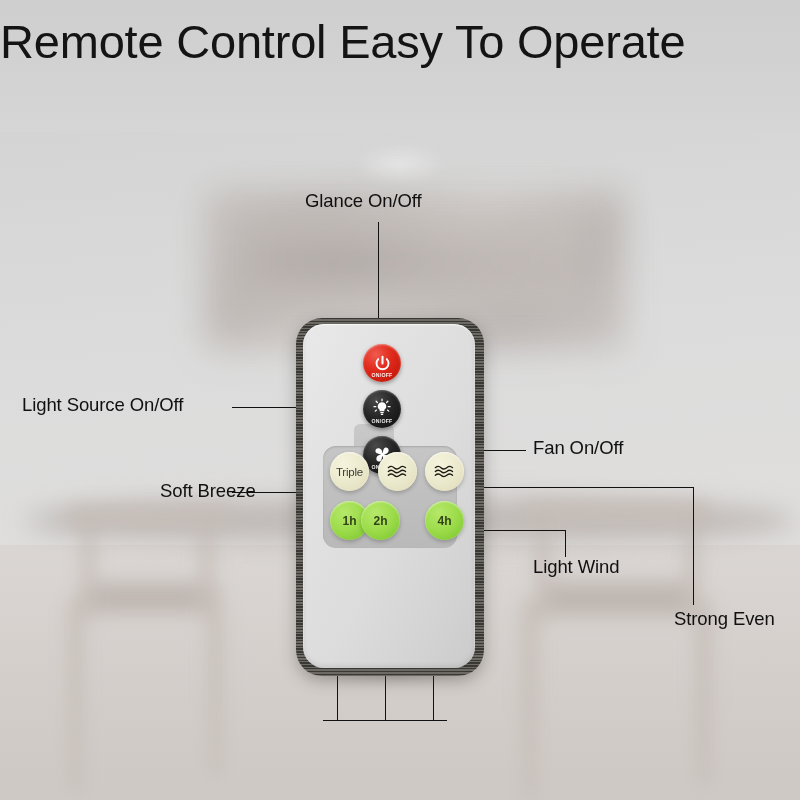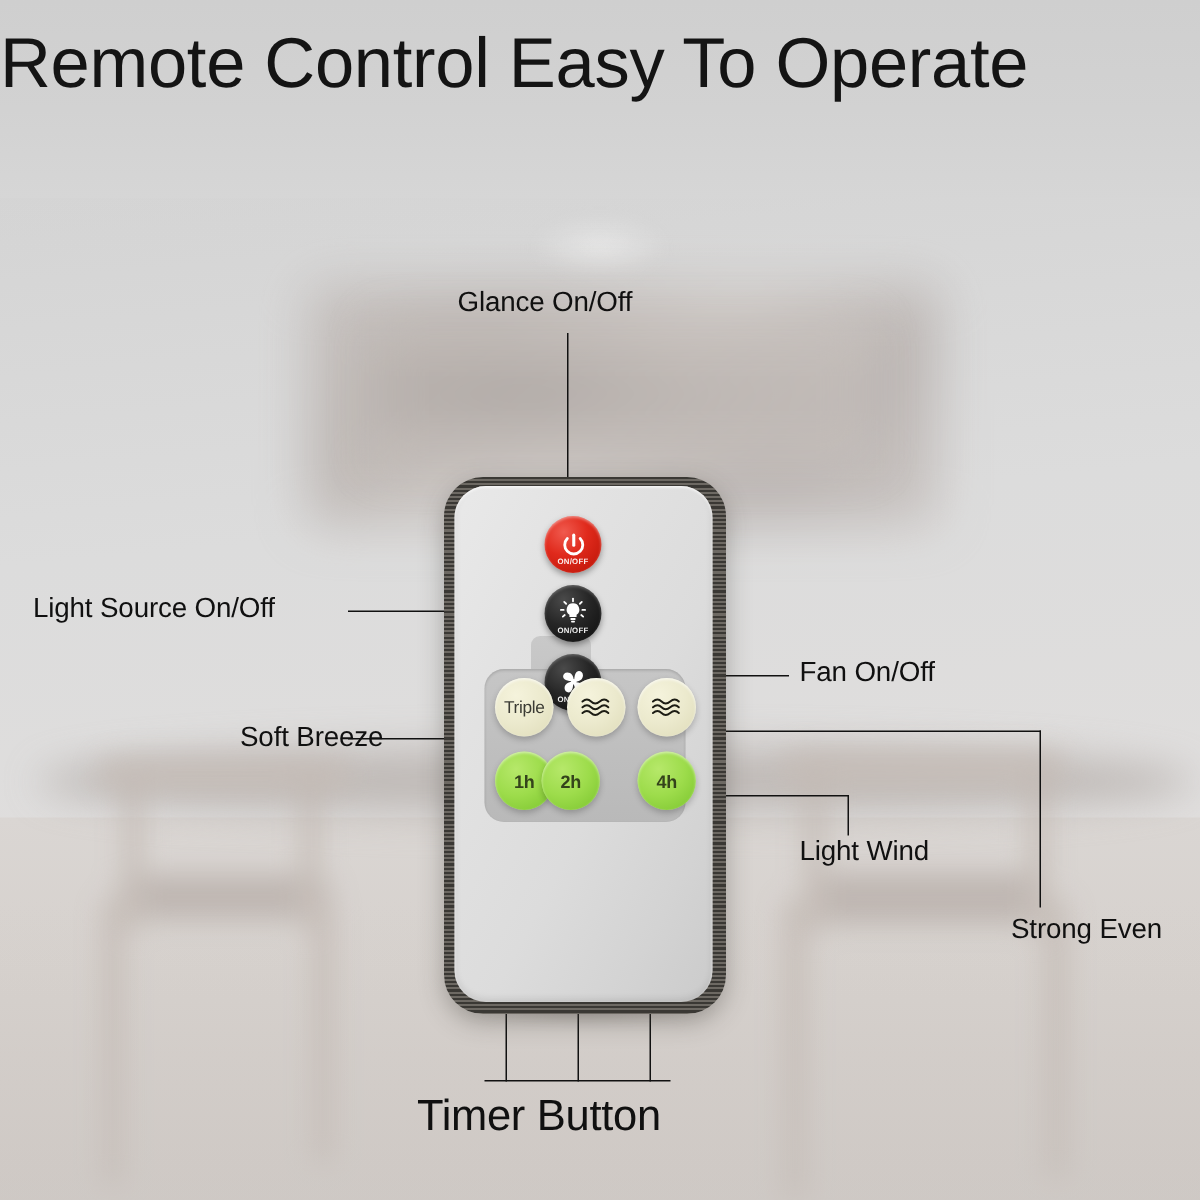--- a/index.html
+++ b/index.html
@@ -291,15 +291,14 @@
 
     </div>
   </div>
 
   <div class="callout" style="left:305px;top:190px;">Glance On/Off</div>
   <div class="callout" style="left:22px;top:394px;">Light Source On/Off</div>
   <div class="callout" style="left:533px;top:437px;">Fan On/Off</div>
   <div class="callout" style="left:112px;top:480px;margin-left:48px;">Soft Breeze</div>
   <div class="callout" style="left:533px;top:556px;">Light Wind</div>
   <div class="callout" style="left:674px;top:608px;">Strong Even</div>
-  <div class="big-label" style="left:278px;top:728px;">Timer Button</div>
 
 </div>
 
 </body></html>

